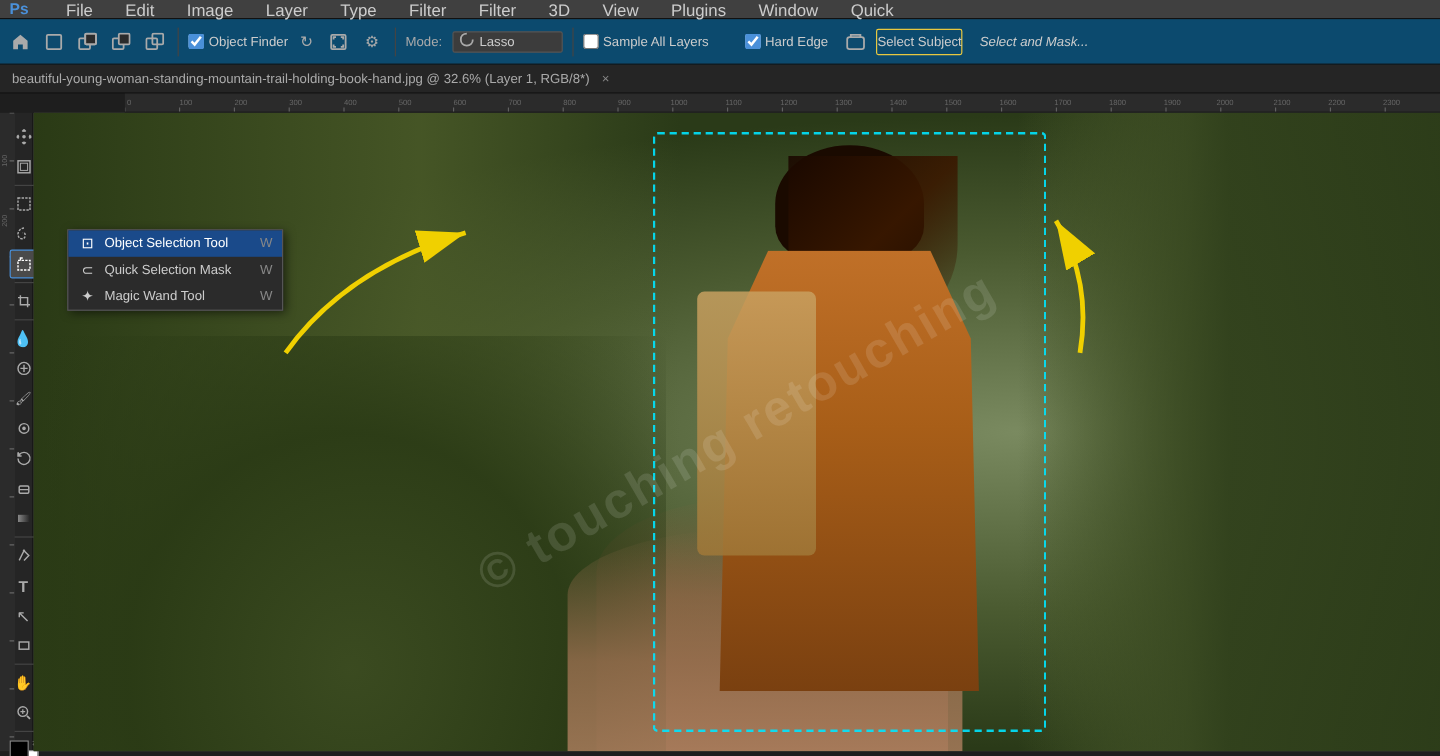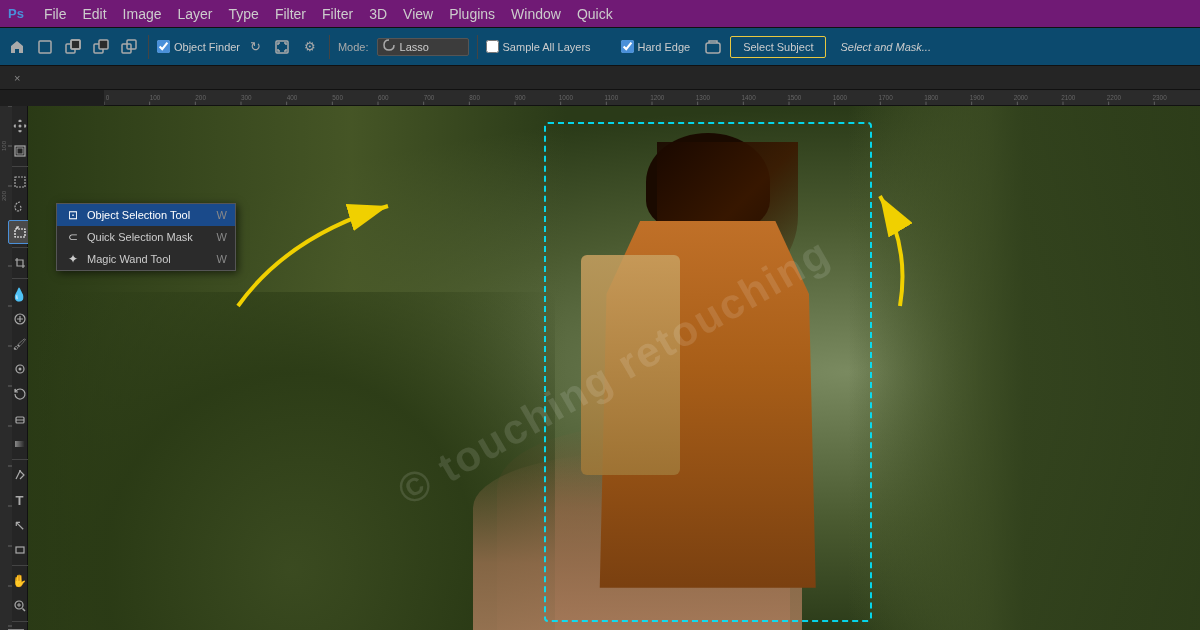--- a/index.html
+++ b/index.html
@@ -8,26 +8,26 @@
       height: 630px;
       overflow: hidden;
       background: #1e1e1e;
       font-family: 'Arial', sans-serif;
       font-size: 11px;
       color: #ccc;
     }
 
     
     #menu-bar {
-      height: 28px;
-      background: #701a75;
+      height: 16px;
+      background: #404040;
       display: flex;
       align-items: center;
       padding: 0 8px;
-      gap: 16px;
+      gap: 27px;
       border-bottom: 1px solid #111;
     }
     .menu-item {
       font-size: 14px;
       color: #ccc;
       cursor: pointer;
       white-space: nowrap;
     }
     #ps-logo {
       color: #4a90d9;
@@ -85,21 +85,21 @@
       padding: 2px 18px 2px 6px;
       border-radius: 2px;
       appearance: none;
       cursor: pointer;
     }
     #select-subject-btn {
       background: transparent;
       border: 1.5px solid #e8c840;
       color: #ccc;
       font-size: 11px;
-      padding: 4px 12px;
+      padding: 4px 0;
       cursor: pointer;
       white-space: nowrap;
       border-radius: 2px;
     }
     #select-mask-btn {
       background: transparent;
       border: none;
       color: #ccc;
       font-size: 11px;
       padding: 4px 8px;
@@ -427,20 +427,21 @@
       <path d="M5 3V1h8v2"></path>
     </svg>
   </div>
 
   <button id="select-subject-btn">Select Subject</button>
 
   <button id="select-mask-btn">Select and Mask...</button>
 </div>
 
 <div id="title-bar">
+  <span>beautiful-young-woman-standing-mountain-trail-holding-book-hand.jpg @ 32.6% (Layer 1, RGB/8*)</span>
   <span id="close-tab">×</span>
 </div>
 
 <div style="display:flex; height:16px; margin-left:44px;">
   <div id="ruler" style="flex:1; background:#2b2b2b; border-bottom:1px solid #111; position:relative; overflow:hidden;">
     <svg width="1200" height="16" viewBox="0 0 1200 16">
       <rect width="1200" height="16" fill="#2b2b2b"></rect>
 
       <g fill="#666" font-size="7" font-family="Arial">
         <text x="2" y="10">0</text>

